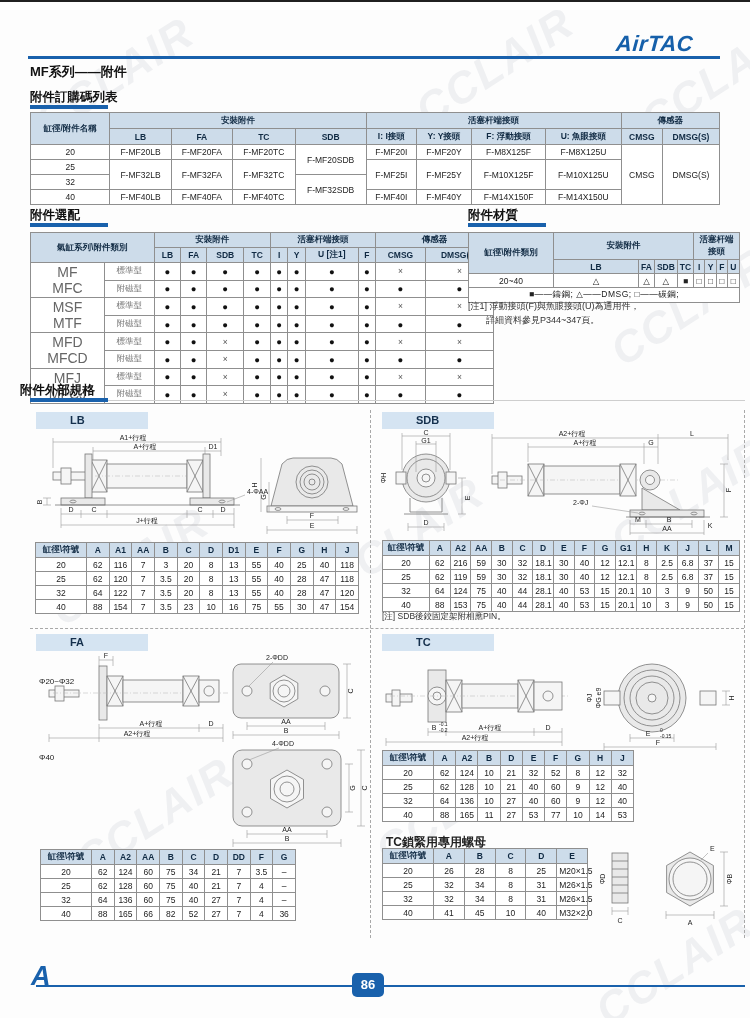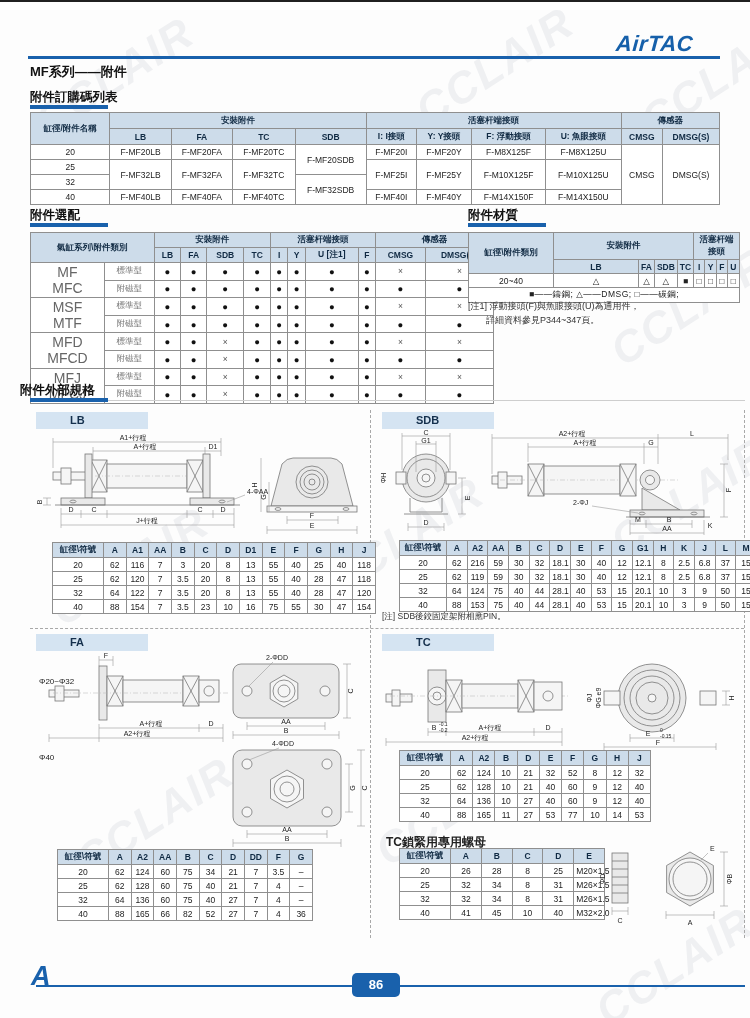--- a/index.html
+++ b/index.html
@@ -19,21 +19,21 @@
         color:#1660aa;letter-spacing:.5px;transform:skewX(-4deg);}
   .head-rule{position:absolute;left:28px;top:56px;width:692px;height:2.5px;background:#1961ac;}
   .subtitle{position:absolute;left:30px;top:63px;font-size:13px;font-weight:bold;}
   .sec-h{position:absolute;font-size:12.5px;font-weight:bold;color:#111;text-align:right;}
   .sec-bar{position:absolute;width:78px;height:4px;background:#1961ac;}
   .rule{position:absolute;height:1px;background:#cecece;}
   
   table{border-collapse:collapse;background:#fff;position:absolute;}
   th,td{border:1px solid #8f8f8f;font-size:8.5px;padding:1px 2px;text-align:center;color:#222;height:11px;}
   th{background:#cddcea;font-weight:bold;color:#102a43;}
-  .dtab{table-layout:fixed;margin-left:17px;}
+  .dtab{table-layout:fixed;}
   .dtab th:first-child{width:46px;}
   #t-ordering{left:30px;top:112px;width:690px;}
   #t-ordering td{height:12px;}
   #t-ordering th{height:13px;}
   #t-selection{left:30px;top:232px;width:464px;}
   #t-selection td{height:12px;}
   #t-selection tbody tr:nth-child(odd) td{border-top:1.5px solid #555;}
   .ser{color:#666;font-size:14px;white-space:pre-line;line-height:1.15;}
   .typ{color:#777;font-size:8.5px;}
   .dot{font-size:9.5px;color:#111;}
@@ -58,21 +58,21 @@
   .pt{fill:#e9e9e9;stroke:#777;stroke-width:.8}
   .pt2{fill:#f5f5f5;stroke:#777;stroke-width:.8}
   .ln{stroke:#777;stroke-width:.8;fill:none}
   .dm{stroke:#9a9a9a;stroke-width:.6;fill:none}
   .cl{stroke:#b5b5b5;stroke-width:.5;stroke-dasharray:5 2 1 2;fill:none}
   text.dt{font:7px "Liberation Sans",sans-serif;fill:#222}
   text.dts{font:5px "Liberation Sans",sans-serif;fill:#222}
   
   .f-line{position:absolute;left:36px;top:985px;width:709px;height:2px;background:#1961ac;}
   .f-logo{position:absolute;left:31px;top:961px;font-size:27px;font-weight:900;font-style:italic;color:#1961ac;}
-  .f-page{position:absolute;left:352px;top:973px;width:48px;height:24px;background:#1961ac;border-radius:5px;
+  .f-page{position:absolute;left:352px;top:973px;width:32px;height:24px;background:#1961ac;border-radius:5px;
           color:#fff;font-size:13px;font-weight:bold;text-align:center;line-height:24px;}
 </style>
 </head>
 <body>
 
 <div id="page">
   <div class="top-edge"></div>
 
   <div class="wm w1">CCLAIR</div>
   <div class="wm w2">CCLAIR</div>

